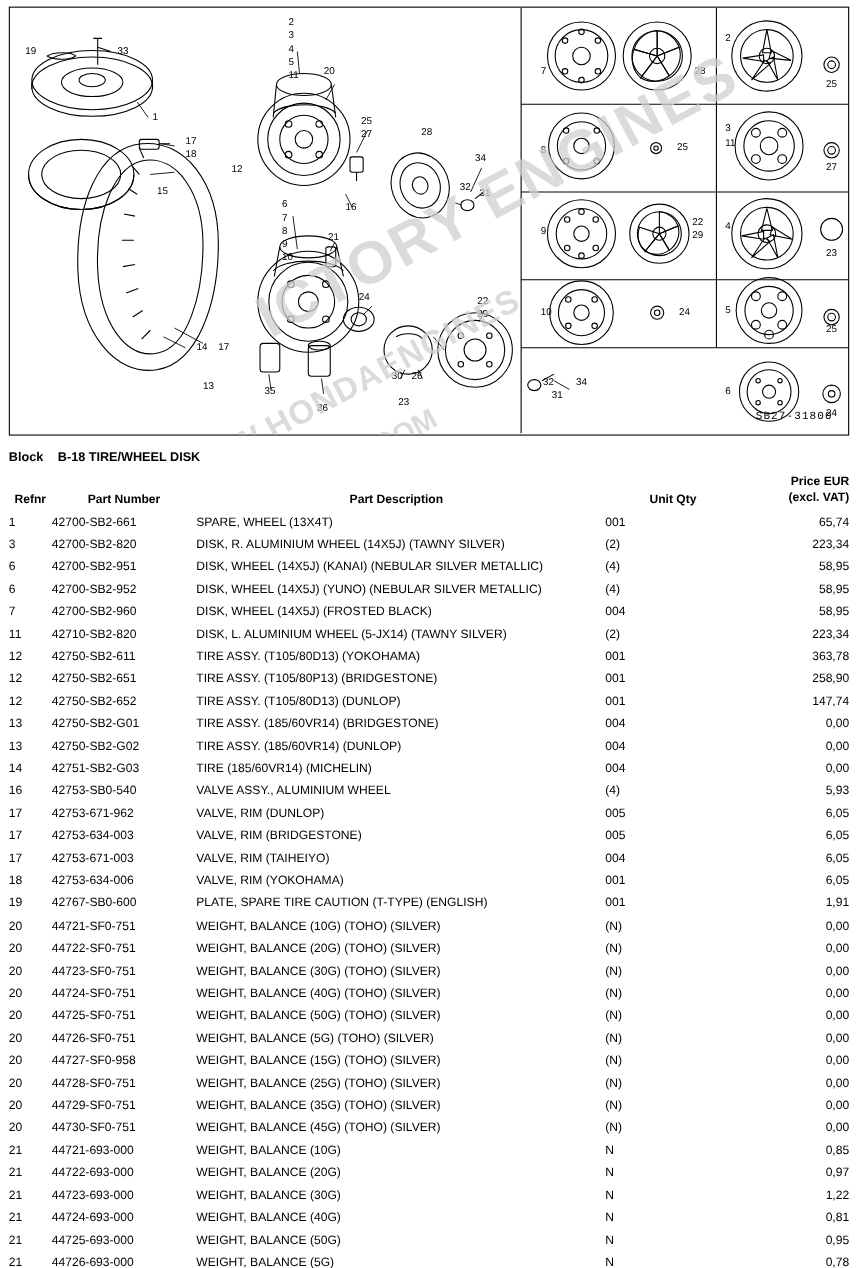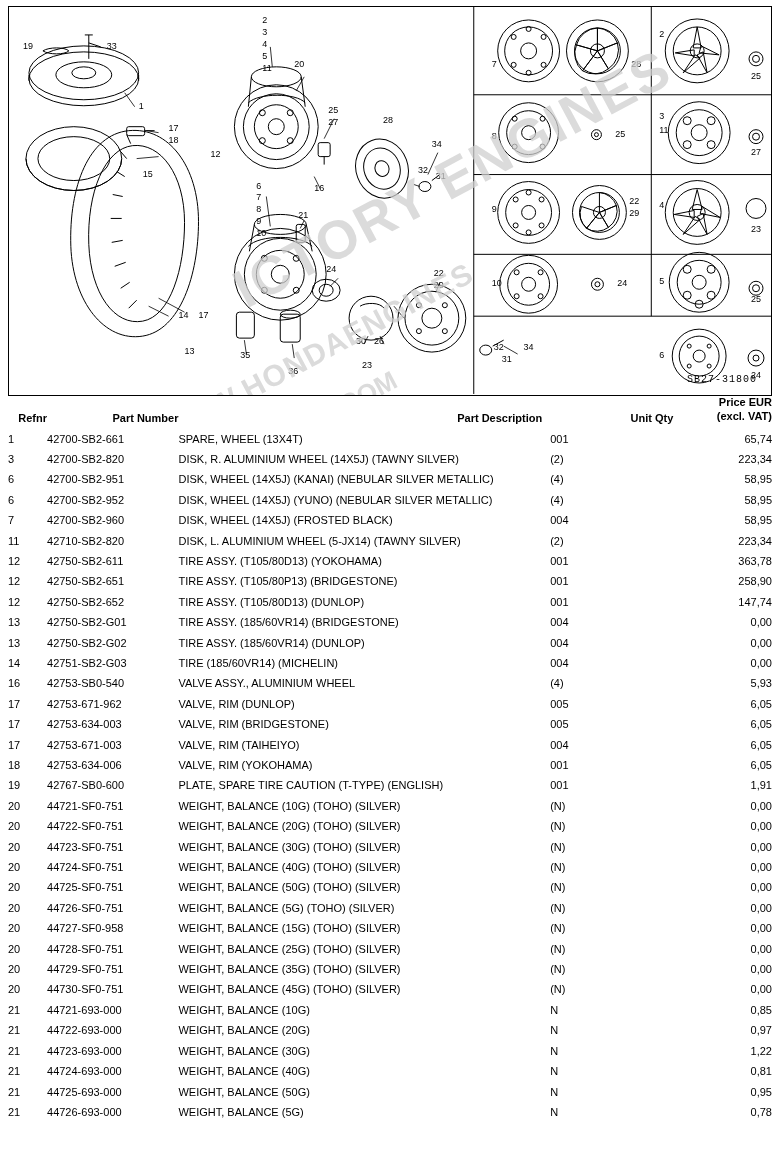--- a/index.html
+++ b/index.html
@@ -74,21 +74,21 @@
 
   
   table.parts {
     width: 764px;
     margin: 0 8px;
     border-collapse: collapse;
     font-size: 11px;
   }
   table.parts thead th {
     font-weight: bold;
-    text-align: right;
+    text-align: center;
     vertical-align: bottom;
     padding: 0 0 5px 0;
     font-size: 11px;
     white-space: nowrap;
   }
   table.parts thead th.price-h {
     text-align: right;
     line-height: 1.25;
     margin-top: 22px;
   }
@@ -395,20 +395,24 @@
           <text x="744" y="372">24</text>
       </g>
     </svg>
 
     <div class="wm wm1">ICTORY ENGINES</div>
     <div class="wm wm2">WWW.HONDAENGINES</div>
     <div class="wm wm3">IOTORSSPARES.COM</div>
     <div class="dcode">SB27-31800</div>
   </div>
 
+  <div class="block-line">
+    <span class="block-label">Block</span>
+    <span class="bold">B-18 TIRE/WHEEL DISK</span>
+  </div>
 
   <table class="parts">
     <thead>
       <tr>
         <th class="c-ref">Refnr</th>
         <th class="c-num">Part Number</th>
         <th class="c-desc">Part Description</th>
         <th class="c-qty">Unit Qty</th>
         <th class="c-price price-h">
           <div>Price EUR</div>

